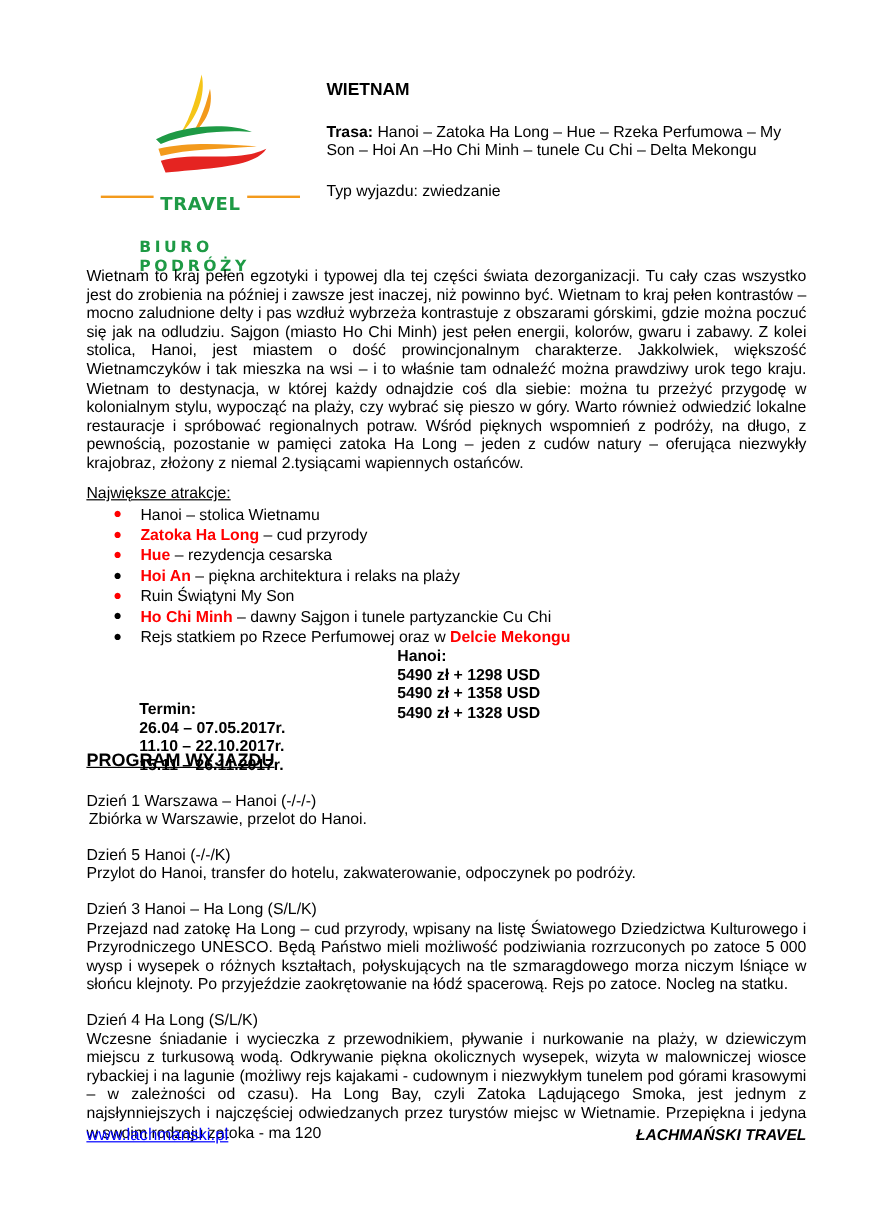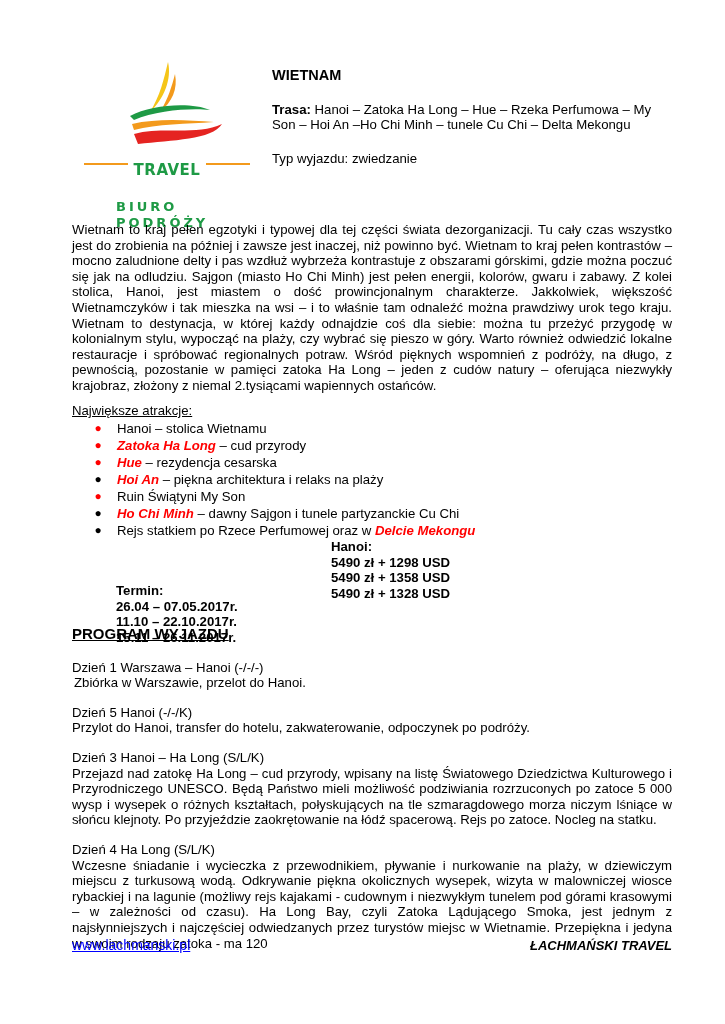--- a/index.html
+++ b/index.html
@@ -21,21 +21,21 @@
   .route b { font-weight: bold; }
 
   .intro { position: absolute; left: 72px; top: 222px; width: 600px; text-align: justify; }
   .intro p { margin: 0; }
 
   .attractions { position: absolute; left: 72px; top: 403px; width: 600px; }
   .att-title { text-decoration: underline; margin: 0 0 1px 0; }
   .att-list { list-style: none; margin: 0; padding: 0; }
   .att-item { position: relative; padding-left: 45px; height: 17px; line-height: 17px; }
   .bullet { position: absolute; left: 20px; top: 0; width: 12px; text-align: center; font-size: 12px; }
-  .red { color: #ff0000; font-weight: bold; font-style: italic; }
+  .red { color: #ff0000; font-weight: bold; }
 
   .prices { position: absolute; left: 116px; top: 539px; width: 360px; font-weight: bold; }
   .price-row { display: flex; height: 15.5px; line-height: 15.5px; }
   .price-row .c1 { width: 215px; margin-top: 44px; }
 
   .program { position: absolute; left: 72px; top: 626px; width: 600px; }
   .prog-title { font-weight: bold; font-size: 15px; text-decoration: underline; margin: 0 0 18px 0; }
   .day { margin: 0 0 14px 0; }
   .day-title { font-weight: normal; margin: 0; }
   .day-text { margin: 0; text-align: justify; }

